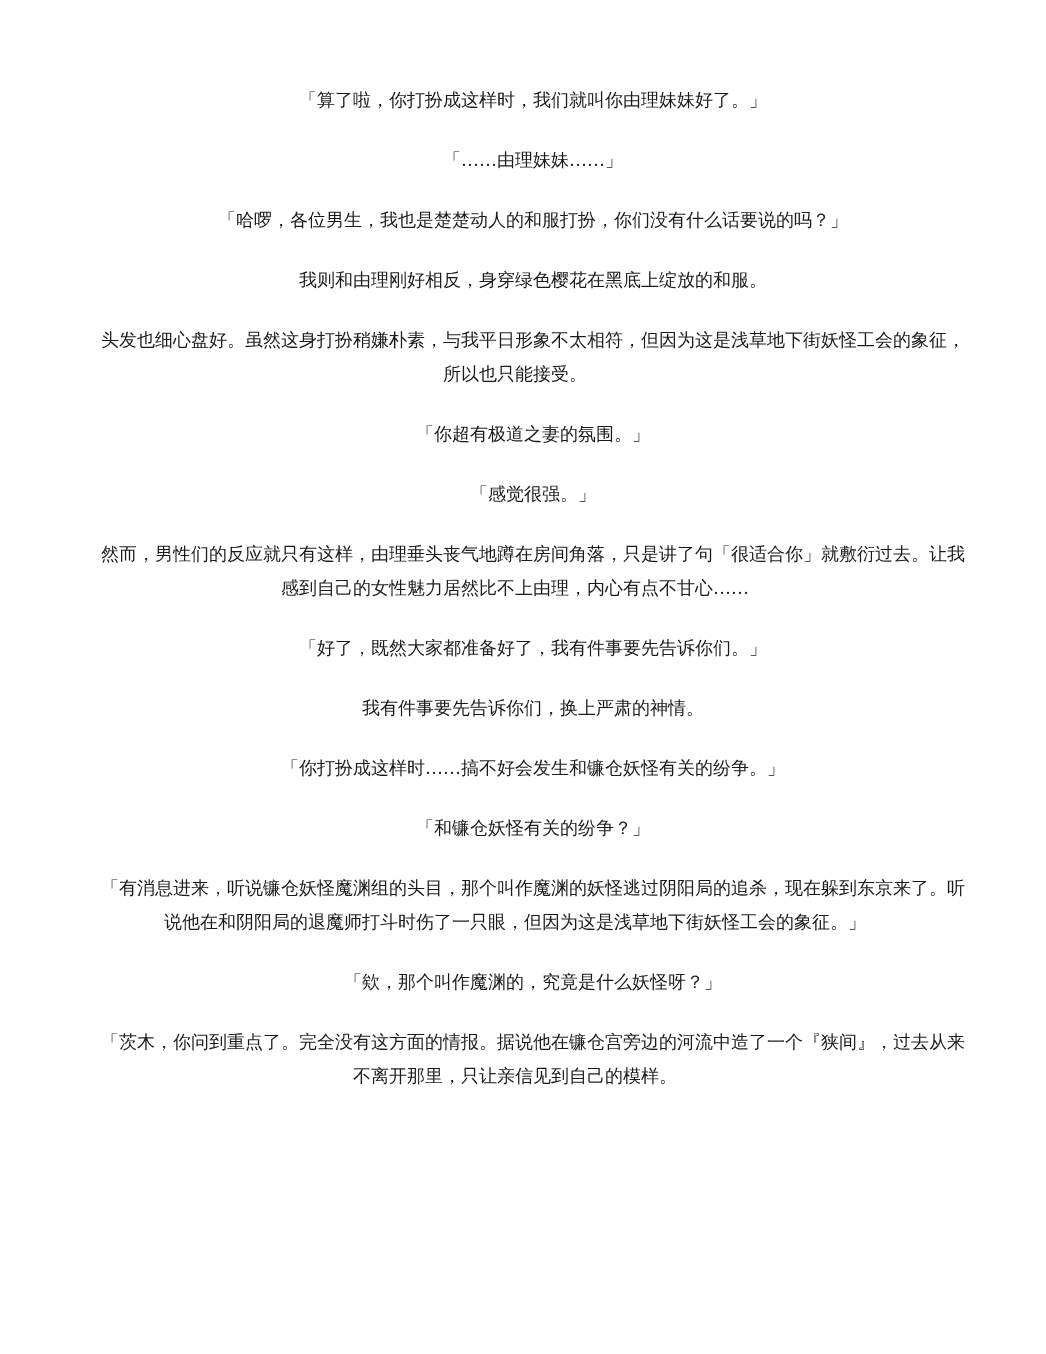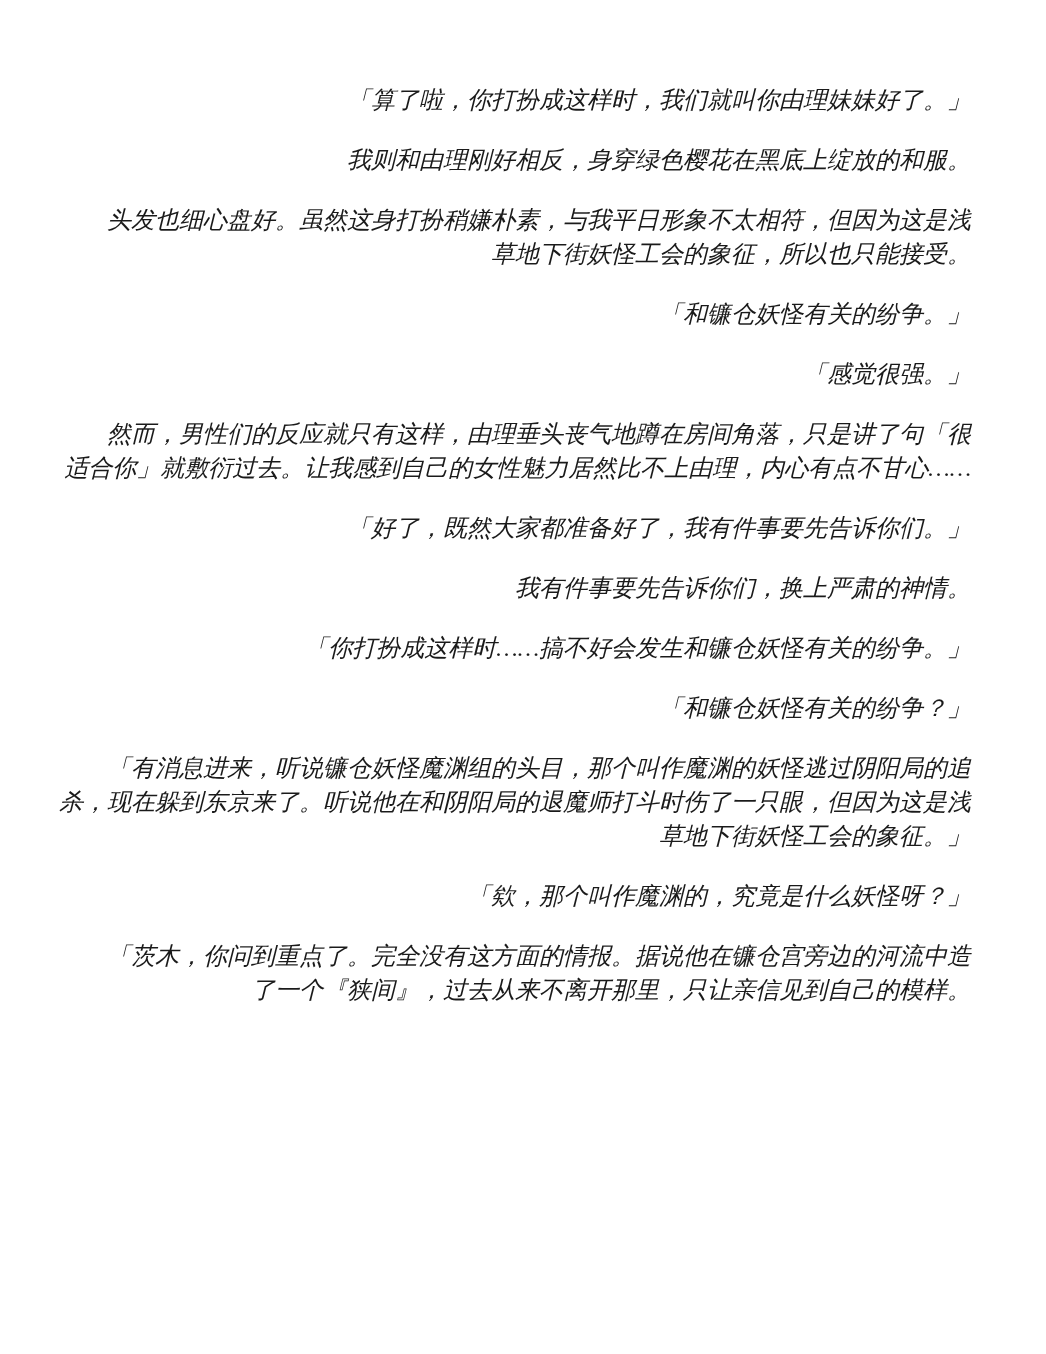--- a/index.html
+++ b/index.html
@@ -18,42 +18,43 @@
     height: 1354px;
     padding: 83px 60px 40px 59px;
     background: #ffffff;
   }
   .text-block {
     width: 912px;
   }
   .para {
     margin: 0 0 26px 0;
     font-family: "Liberation Serif", "DejaVu Serif", serif;
-    font-size: 24px;
+    font-size: 18px;
     line-height: 34px;
     color: #1a1a1a;
     text-indent: 2em;
-    text-align: right;
+    text-align: center;
     letter-spacing: 0;
     word-break: normal;
-    font-style: italic;
   }
   .para:last-child {
     margin-bottom: 8px;
   }
 </style>
 </head>
 <body>
 
 <main class="page">
   <article class="text-block">
     <p class="para">「算了啦，你打扮成这样时，我们就叫你由理妹妹好了。」</p>
+    <p class="para">「……由理妹妹……」</p>
+    <p class="para">「哈啰，各位男生，我也是楚楚动人的和服打扮，你们没有什么话要说的吗？」</p>
     <p class="para">我则和由理刚好相反，身穿绿色樱花在黑底上绽放的和服。</p>
     <p class="para">头发也细心盘好。虽然这身打扮稍嫌朴素，与我平日形象不太相符，但因为这是浅草地下街妖怪工会的象征，所以也只能接受。</p>
-    <p class="para">「和镰仓妖怪有关的纷争。」</p>
+    <p class="para">「你超有极道之妻的氛围。」</p>
     <p class="para">「感觉很强。」</p>
     <p class="para">然而，男性们的反应就只有这样，由理垂头丧气地蹲在房间角落，只是讲了句「很适合你」就敷衍过去。让我感到自己的女性魅力居然比不上由理，内心有点不甘心……</p>
     <p class="para">「好了，既然大家都准备好了，我有件事要先告诉你们。」</p>
     <p class="para">我有件事要先告诉你们，换上严肃的神情。</p>
     <p class="para">「你打扮成这样时……搞不好会发生和镰仓妖怪有关的纷争。」</p>
     <p class="para">「和镰仓妖怪有关的纷争？」</p>
     <p class="para">「有消息进来，听说镰仓妖怪魔渊组的头目，那个叫作魔渊的妖怪逃过阴阳局的追杀，现在躲到东京来了。听说他在和阴阳局的退魔师打斗时伤了一只眼，但因为这是浅草地下街妖怪工会的象征。」</p>
     <p class="para">「欸，那个叫作魔渊的，究竟是什么妖怪呀？」</p>
     <p class="para">「茨木，你问到重点了。完全没有这方面的情报。据说他在镰仓宫旁边的河流中造了一个『狭间』，过去从来不离开那里，只让亲信见到自己的模样。</p>
   </article>

